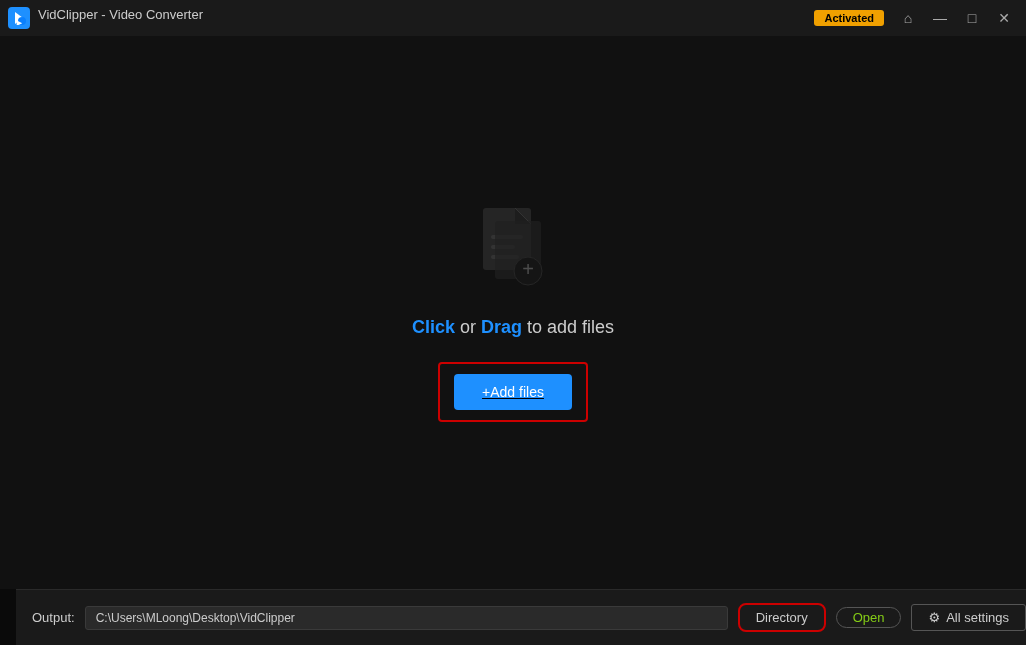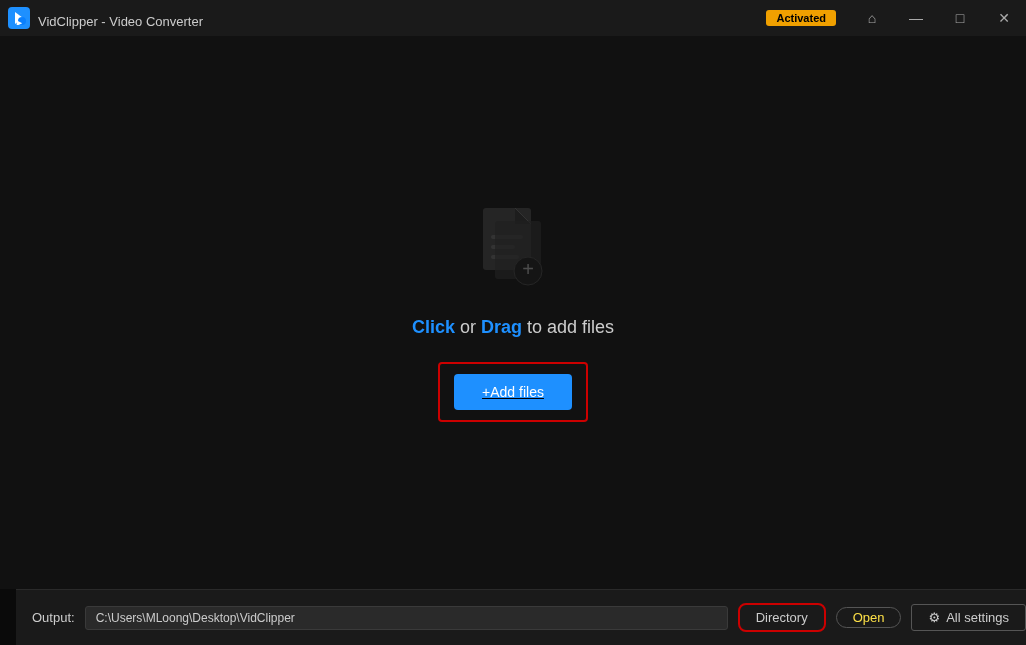--- a/index.html
+++ b/index.html
@@ -19,21 +19,21 @@
       height: 36px;
       background: #1a1a1a;
       display: flex;
       align-items: center;
       justify-content: space-between;
       padding: 0 8px;
     }
 
     #title-left {
       display: flex;
-      align-items: flex-end;
+      align-items: flex-start;
       gap: 8px;
     }
 
     #app-logo {
       width: 22px;
       height: 22px;
       background: #1e90ff;
       border-radius: 4px;
       display: flex;
       align-items: center;
@@ -46,21 +46,21 @@
     }
 
     #title-text {
       color: #cccccc;
       font-size: 13px;
     }
 
     #title-right {
       display: flex;
       align-items: center;
-      gap: 16px;
+      gap: 4px;
     }
 
     #activated-badge {
       background: #f0a000;
       color: #000;
       font-size: 11px;
       font-weight: 600;
       padding: 2px 10px;
       border-radius: 3px;
       margin-right: 6px;
@@ -188,21 +188,21 @@
       padding: 5px 16px;
       font-size: 13px;
       border-radius: 8px;
       cursor: pointer;
       white-space: nowrap;
     }
 
     #open-btn {
       background: transparent;
       border: 1px solid #555;
-      color: #fde047;
+      color: #84cc16;
       padding: 2px 16px;
       font-size: 13px;
       border-radius: 12px;
       cursor: pointer;
       white-space: nowrap;
     }
 
     #settings-btn {
       background: transparent;
       border: 1px solid #555;

